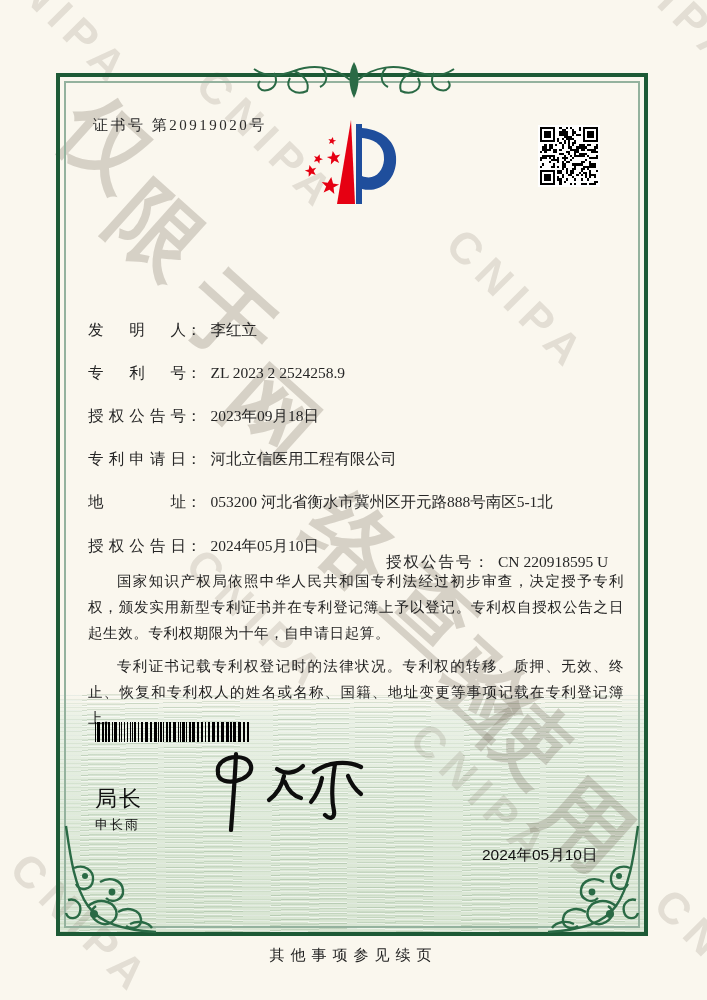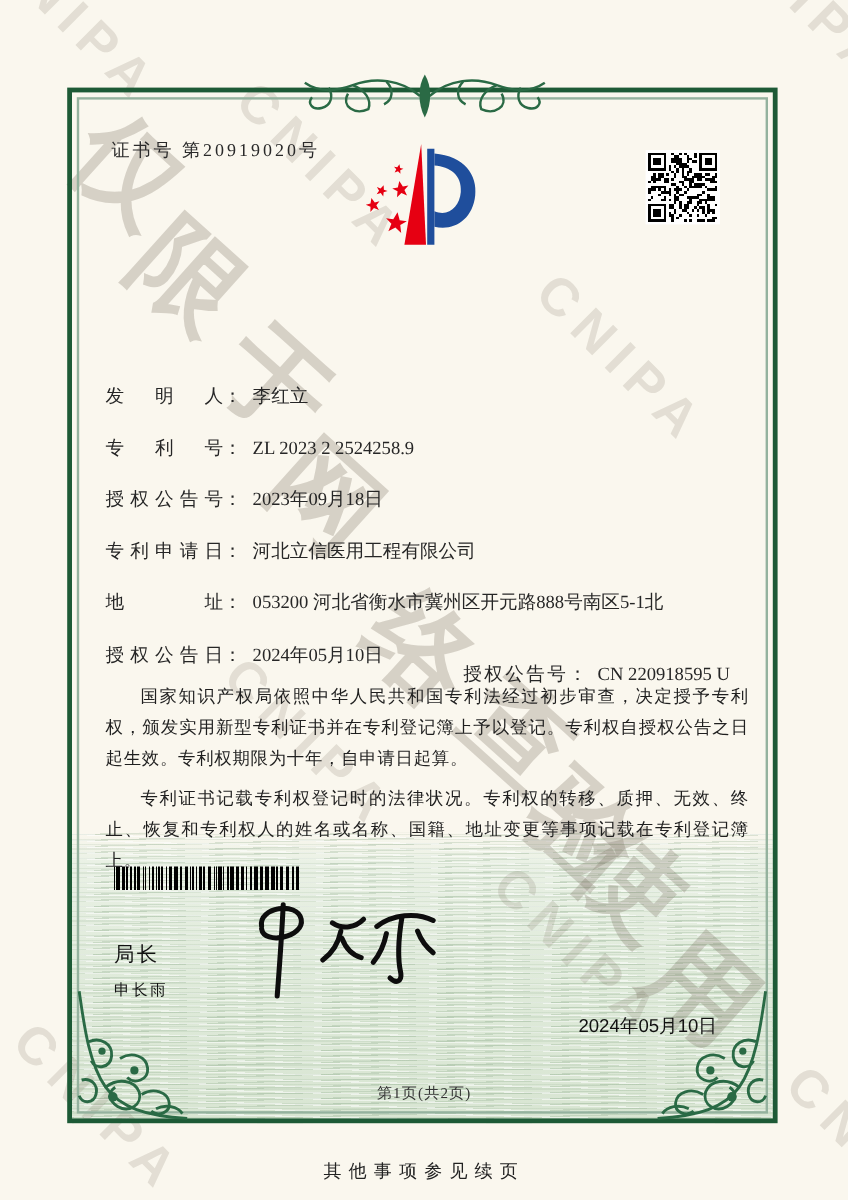--- a/index.html
+++ b/index.html
@@ -40,26 +40,26 @@
   .row .lbl{display:inline-block;width:98px;text-align:justify;text-align-last:justify;}
   .row .val{margin-left:9px;}
   .r1{top:277px}.r2{top:320px}.r3{top:363px}.r4{top:406px}.r5{top:449px}.r6{top:492px}.r7{top:536px}
   .grant-right{position:absolute;left:298px;top:16px;}
   .grant-right .lbl2{letter-spacing:2px;}
 
   .body-text{position:absolute;left:88px;top:568px;width:536px;font-size:14.5px;line-height:26px;color:#1f1f1f;text-align:justify;letter-spacing:0.6px;}
   .body-text p{margin:0 0 7px 0;text-indent:2em;}
 
   .barcode{position:absolute;left:95px;top:722px;width:158px;height:20px;}
-  .signer-title{position:absolute;left:95px;top:784px;font-size:17px;font-family:"Liberation Sans",sans-serif;color:#111;letter-spacing:2px;}
+  .signer-title{position:absolute;left:95px;top:784px;font-size:22px;font-family:"Liberation Sans",sans-serif;color:#111;letter-spacing:2px;}
   .signer-name{position:absolute;left:95px;top:816px;font-size:13px;font-family:"Liberation Sans",sans-serif;color:#111;letter-spacing:2px;}
   .signature{position:absolute;left:198px;top:740px;width:178px;height:100px;}
   .issue-date{position:absolute;left:482px;top:845px;font-size:15.5px;font-family:"Liberation Sans",sans-serif;color:#111;}
   .page-info{position:absolute;left:0;right:0;top:903px;text-align:center;font-size:12.5px;color:#333;letter-spacing:1px;}
-  .footer-note{position:absolute;left:0;right:0;top:946px;text-align:center;font-size:15px;color:#222;letter-spacing:6px;margin-top:21px;}
+  .footer-note{position:absolute;left:0;right:0;top:946px;text-align:center;font-size:15px;color:#222;letter-spacing:6px;}
 
   
   .wc0{left:62px;top:100px}.wc1{left:112px;top:188px}.wc2{left:184px;top:276px}
   .wc3{left:226px;top:372px}.wc4{left:306px;top:498px}.wc5{left:386px;top:568px}
   .wc6{left:442px;top:648px}.wc7{left:482px;top:692px}.wc8{left:540px;top:782px}
   .cn0{left:-28px;top:-6px}.cn1{left:582px;top:-22px}.cn2{left:178px;top:118px}
   .cn3{left:428px;top:278px}.cn4{left:168px;top:598px}.cn5{left:392px;top:772px}
   .cn6{left:-8px;top:902px}.cn7{left:636px;top:938px}
 </style>
 </head>
@@ -488,16 +488,15 @@
         <path d="M79,29 C88,35 98,33 105,26"></path>
         <path d="M87,42 C90,50 96,56 103,58"></path>
         <path d="M116,32 C129,22 149,20 163,27"></path>
         <path d="M137,24 C134,42 133,58 136,71 C137,78 132,80 127,75"></path>
         <path d="M124,38 C122,48 118,56 113,62"></path>
         <path d="M150,36 C153,44 158,50 163,54"></path>
       </g>
     </svg>
 
     <div class="issue-date">2024年05月10日</div>
-    <div class="page-info">第1页(共2页)</div>
     <div class="footer-note">其他事项参见续页</div>
   </div>
 </div>
 
 </body></html>

